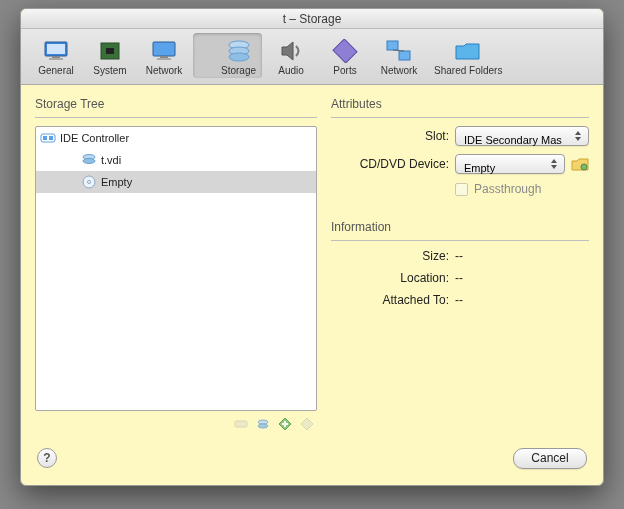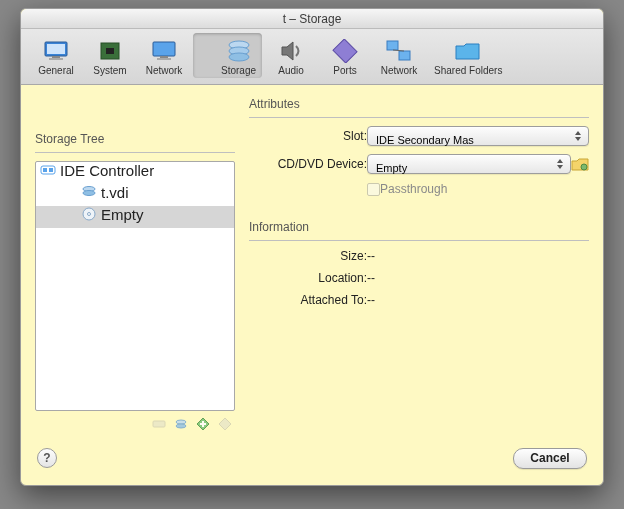--- a/index.html
+++ b/index.html
@@ -56,58 +56,58 @@
     box-shadow: inset 0 1px 3px rgba(0,0,0,0.25);
     padding-left: 28px;
   }
   .tbtn .ic { width: 32px; height: 28px; display:flex; align-items:center; justify-content:center;}
   .body {
     flex: 1;
     display: flex;
     padding: 12px 14px 8px 14px;
     gap: 14px;
   }
-  .left { width: 200px; display:flex; flex-direction:column;margin-top:35px; }
+  .left { width: 282px; display:flex; flex-direction:column; }
   .right { flex:1; display:flex; flex-direction:column; }
   .section-title {
     color: #555;
     font-size: 12px;
     margin-bottom: 4px;
   }
   .hr { height:1px; background:#bfbfbf; margin: 2px 0 8px 0; }
   .treebox {
     background: #fff;
     border: 1px solid #a8a8a8;
     border-radius: 2px;
     flex: 1;
     overflow: auto;
   }
   .tree-row {
-    display:flex; 
+    display:flex; align-items:center;
     height: 22px;
     padding-left: 4px;
-    font-size: 15px;
+    font-size: 11px;
     color:#222;
   }
   .tree-row .icn { width:16px; height:16px; margin-right:4px; display:inline-flex; align-items:center; justify-content:center;}
   .tree-row.child { padding-left: 45px; }
   .tree-row.selected {
     background: #d6d6d6;
   }
   .tree-footer {
     height: 22px;
     display:flex; justify-content:flex-end; align-items:center;
     gap:6px; padding: 4px 2px 0 0;
   }
   .mini-icn{ width:16px; height:16px; display:inline-flex; align-items:center; justify-content:center; opacity:0.8;}
   .mini-icn.disabled{opacity:0.35;}
   .attr-row {
     display:flex; align-items:center;
     margin-bottom: 8px;
-    gap: 0;
+    gap: 6px;
   }
   .attr-label { width: 118px; text-align:right; color:#222; font-size:12px;}
   .attr-val { color:#222; font-size:12px;}
   .select {
     background: linear-gradient(#fdfdfd,#e7e7e7);
     border: 1px solid #9d9d9d;
     border-radius: 4px;
     height: 20px;
     font-size: 11px;
     padding: 8px 18px 0 8px;
@@ -141,21 +141,20 @@
   }
   .spacer{flex:1;}
   .btn {
     min-width:74px; height:21px;
     border:1px solid #9a9a9a; border-radius:10px;
     background:linear-gradient(#fefefe,#e3e3e3);
     font-size:12px; color:#222;
     display:flex;align-items:center;justify-content:center;
     margin-left:4px;
     box-shadow:0 1px 1px rgba(0,0,0,0.1);
-    font-weight:bold;
   }
   .eject-icn { width:18px; height:18px; display:inline-flex; align-items:center; justify-content:center;}
 </style>
 </head>
 <body>
 
 <div class="window">
   <div class="titlebar">
     <span>t – Storage</span>
   </div>

